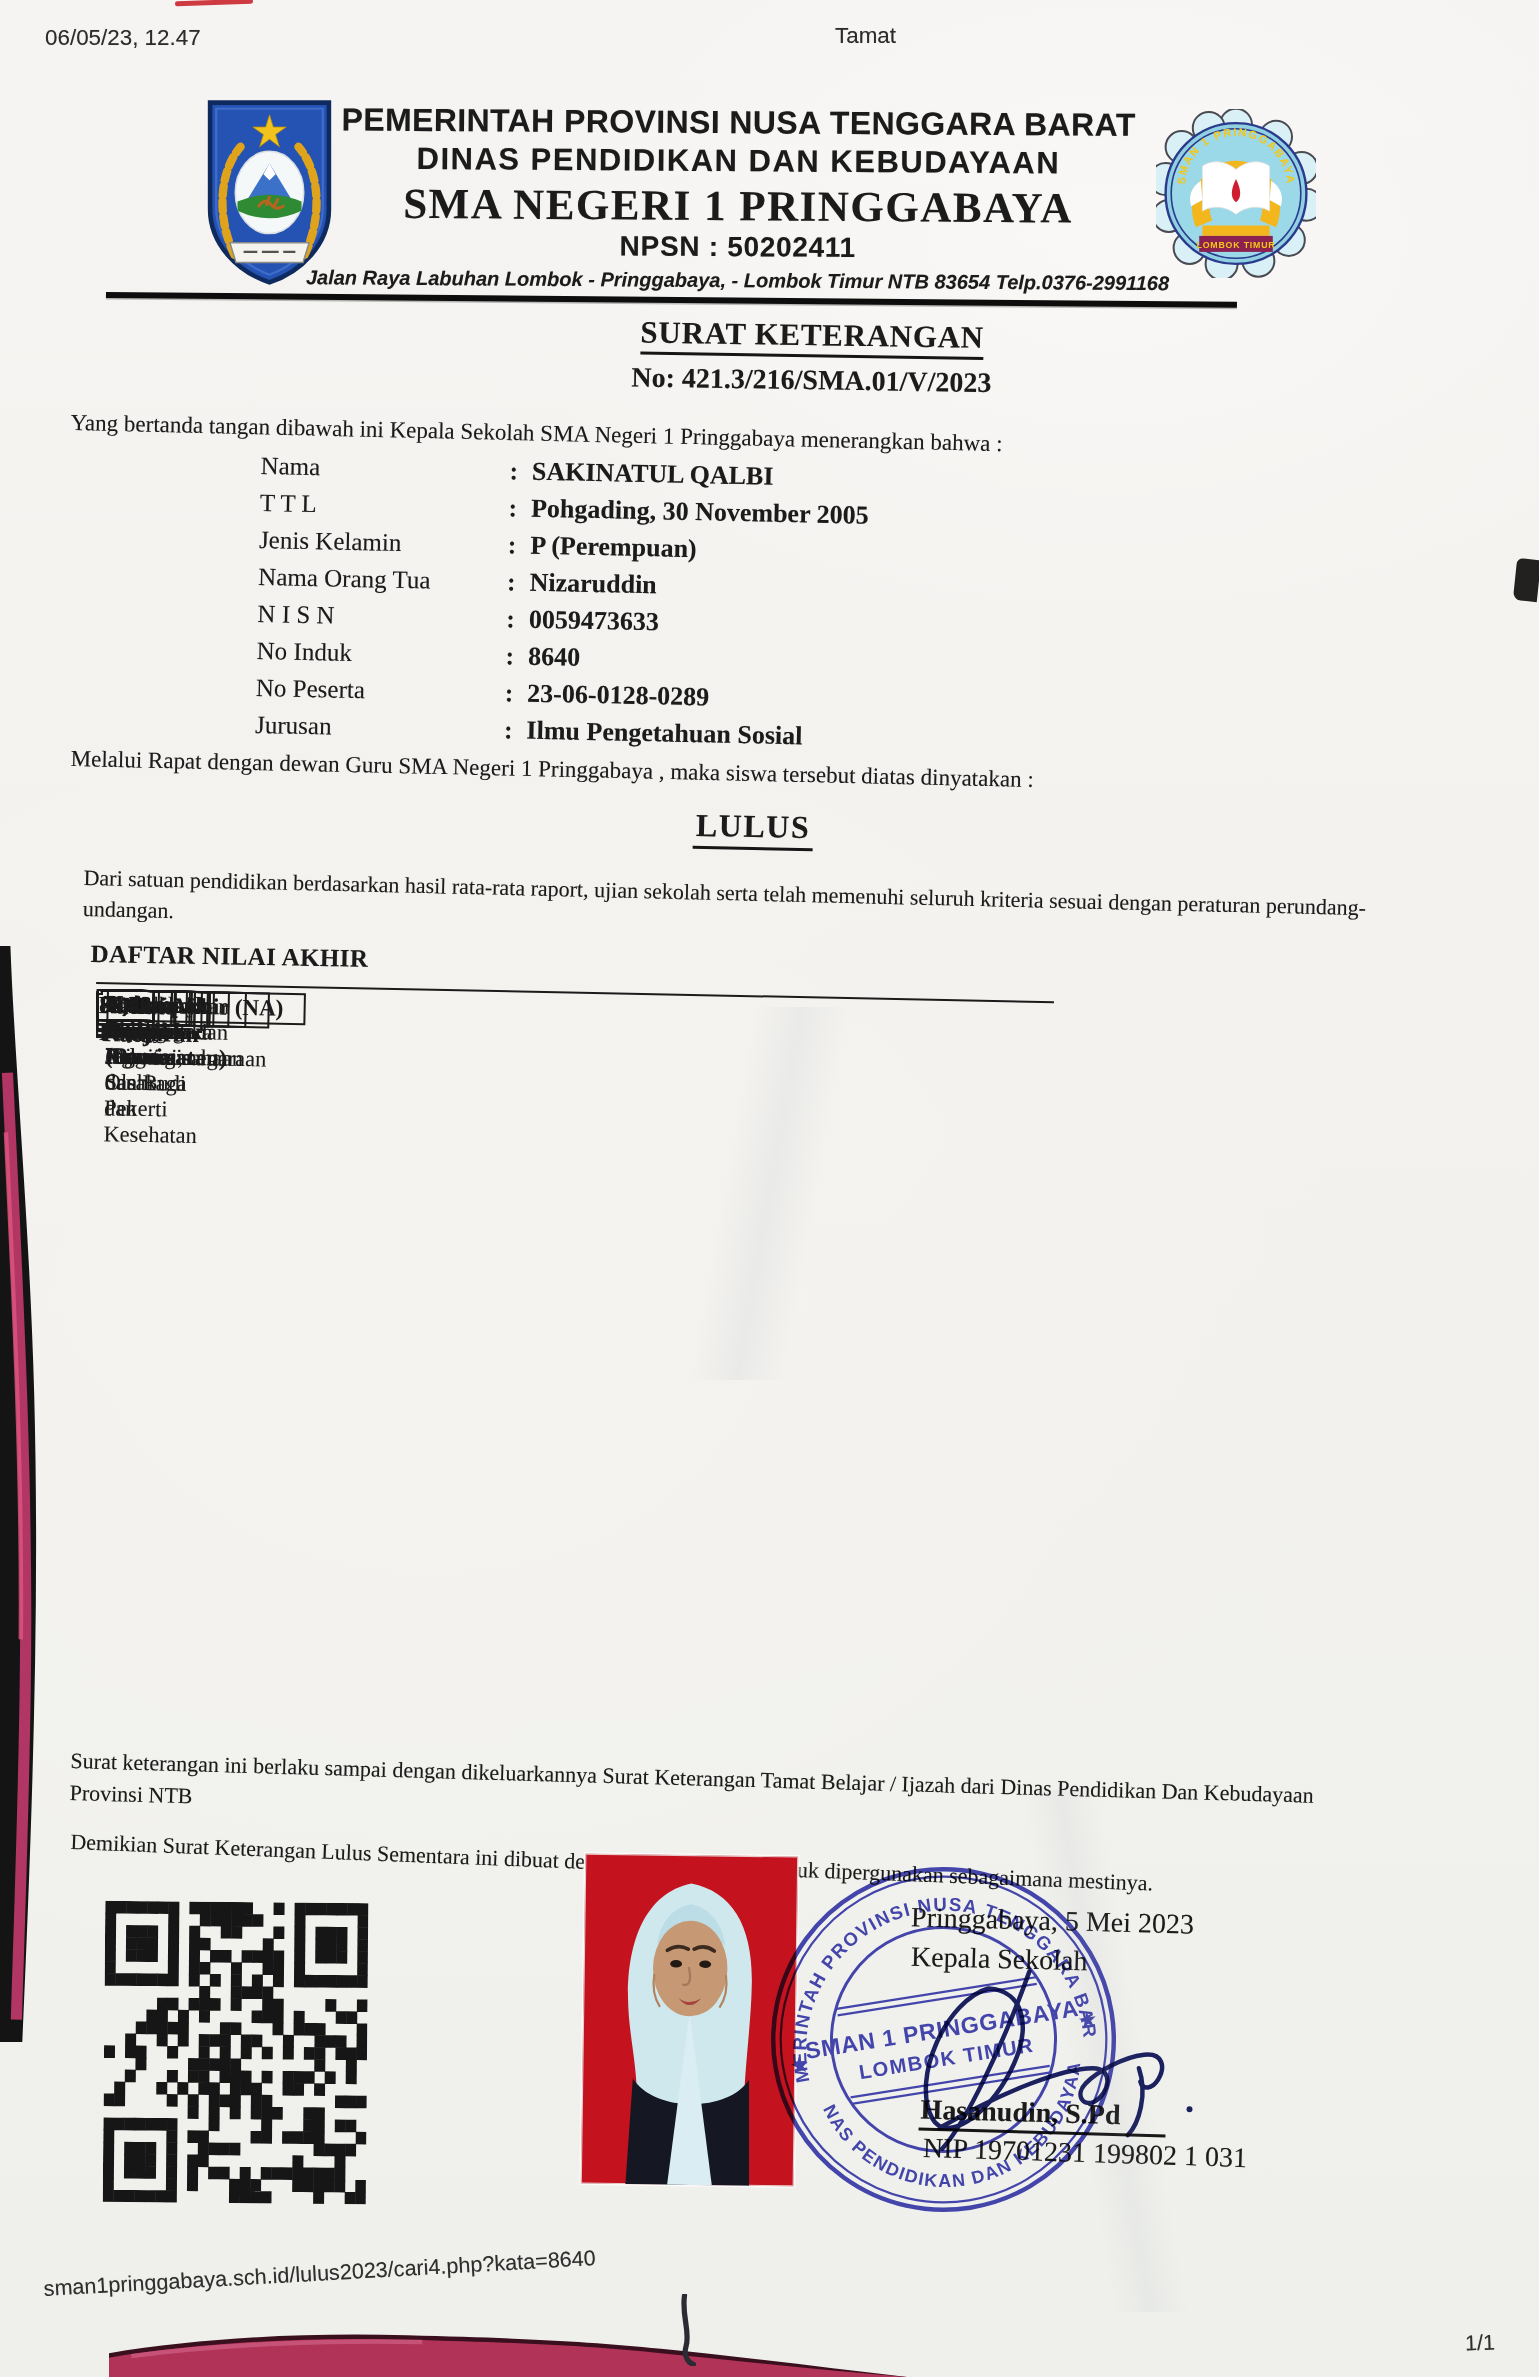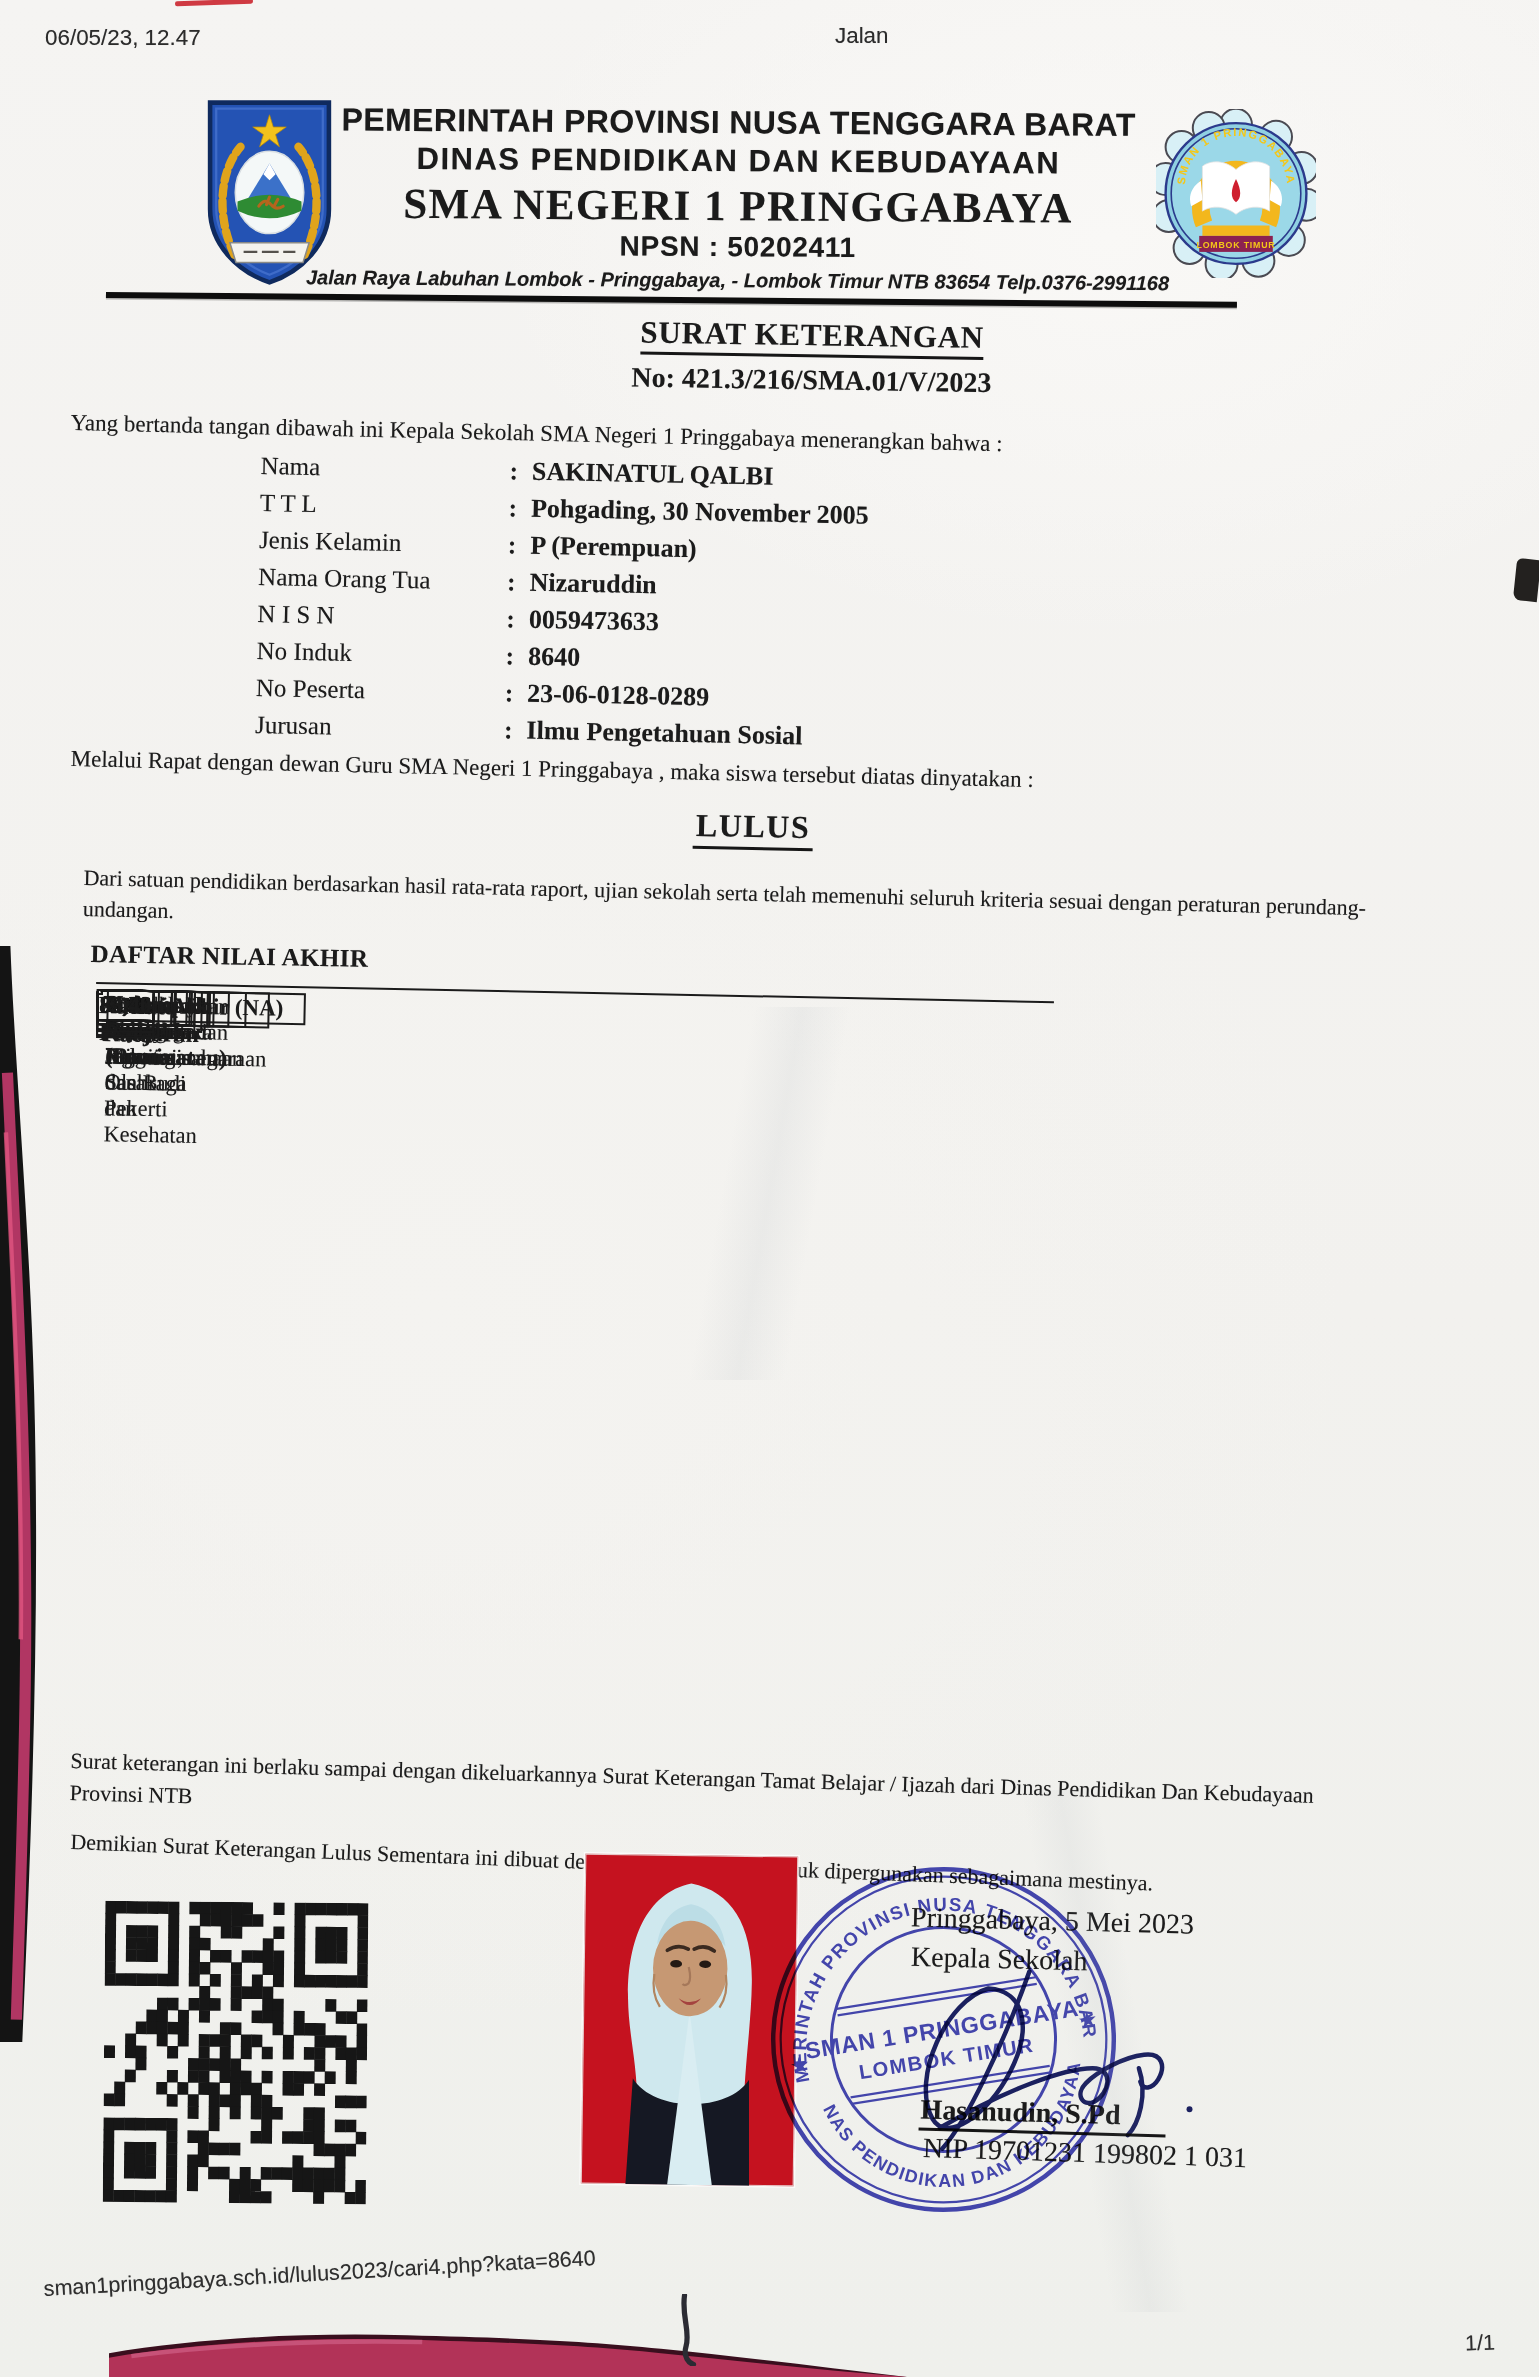--- a/index.html
+++ b/index.html
@@ -92,21 +92,21 @@
   .tear svg{position:static;width:100%;height:100%;}
   .crease1{left:0;top:1007px;width:1539px;height:373px;background:linear-gradient(100deg,rgba(0,0,0,0) 47%,rgba(150,160,170,.10) 50%,rgba(0,0,0,0) 53%);pointer-events:none;}
   .crease2{left:671px;top:1790px;width:868px;height:522px;background:linear-gradient(80deg,rgba(0,0,0,0) 46%,rgba(140,150,160,.08) 50%,rgba(0,0,0,0) 54%);pointer-events:none;}
 </style>
 </head>
 <body>
 
 <div class="page">
 
   <div class="pc-date sans txt">06/05/23, 12.47</div>
-  <div class="pc-title sans txt">Jalan</div>
+  <div class="pc-title sans txt">Tamat</div>
 
   <div class="red-streak"></div>
 
   <div class="logo-ntb">
     <svg viewBox="0 0 180 260" width="139" height="198">
       <path d="M12 10 H168 V150 C168 196 132 232 90 246 C48 232 12 196 12 150 Z" fill="#2453b4" stroke="#0f2a5e" stroke-width="6"></path>
       <path d="M20 18 H160 V148 C160 190 128 222 90 236 C52 222 20 190 20 148 Z" fill="none" stroke="#3f6cc9" stroke-width="3"></path>
       <polygon points="90,26 95,42 112,42 98,52 103,68 90,58 77,68 82,52 68,42 85,42" fill="#f2c21d" stroke="#b8890a" stroke-width="1"></polygon>
       <path d="M44 210 C 20 160 24 100 52 68" fill="none" stroke="#e0a41c" stroke-width="11" stroke-dasharray="13 7" stroke-linecap="round"></path>
       <path d="M136 210 C 160 160 156 100 128 68" fill="none" stroke="#e0a41c" stroke-width="11" stroke-dasharray="13 7" stroke-linecap="round"></path>

